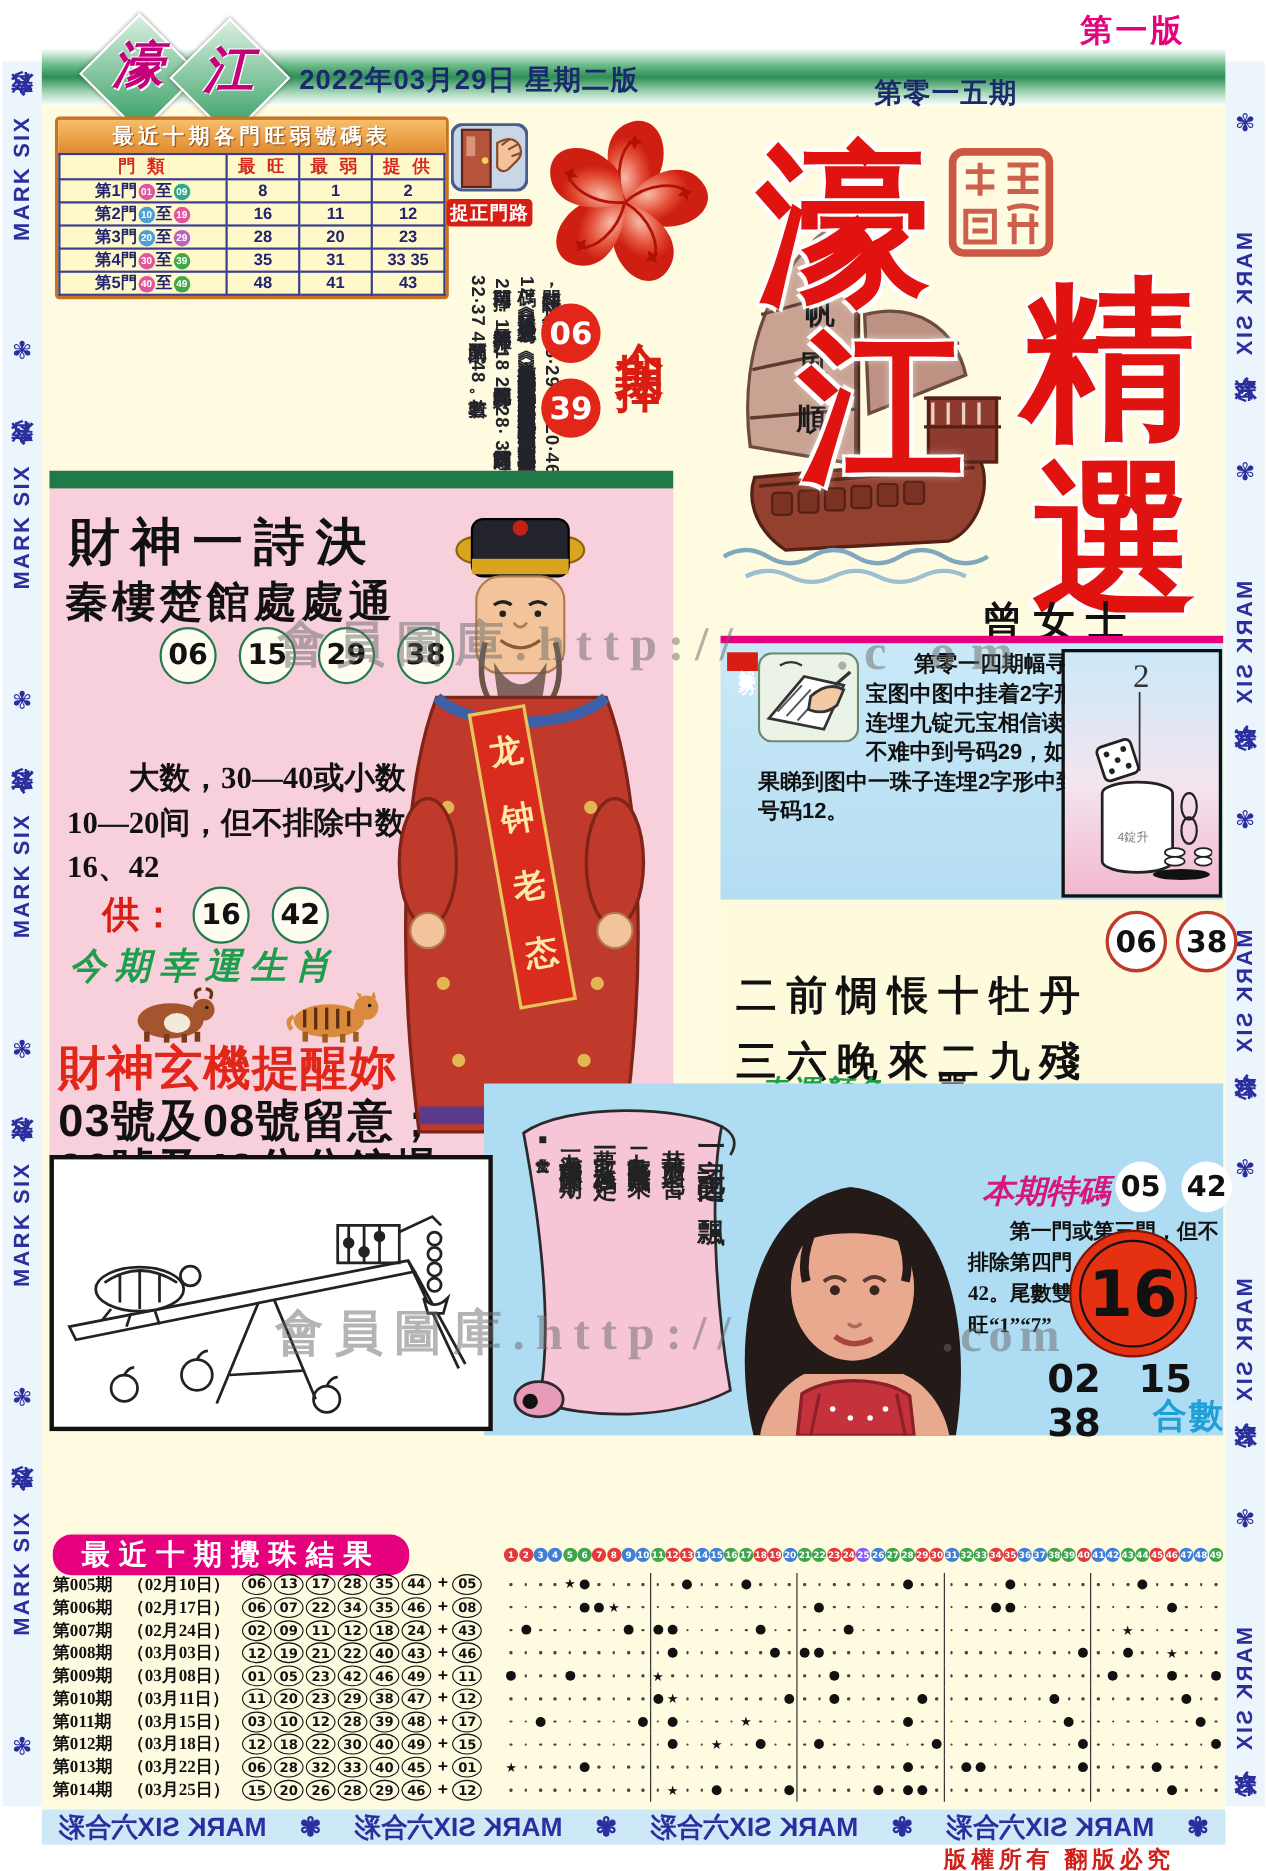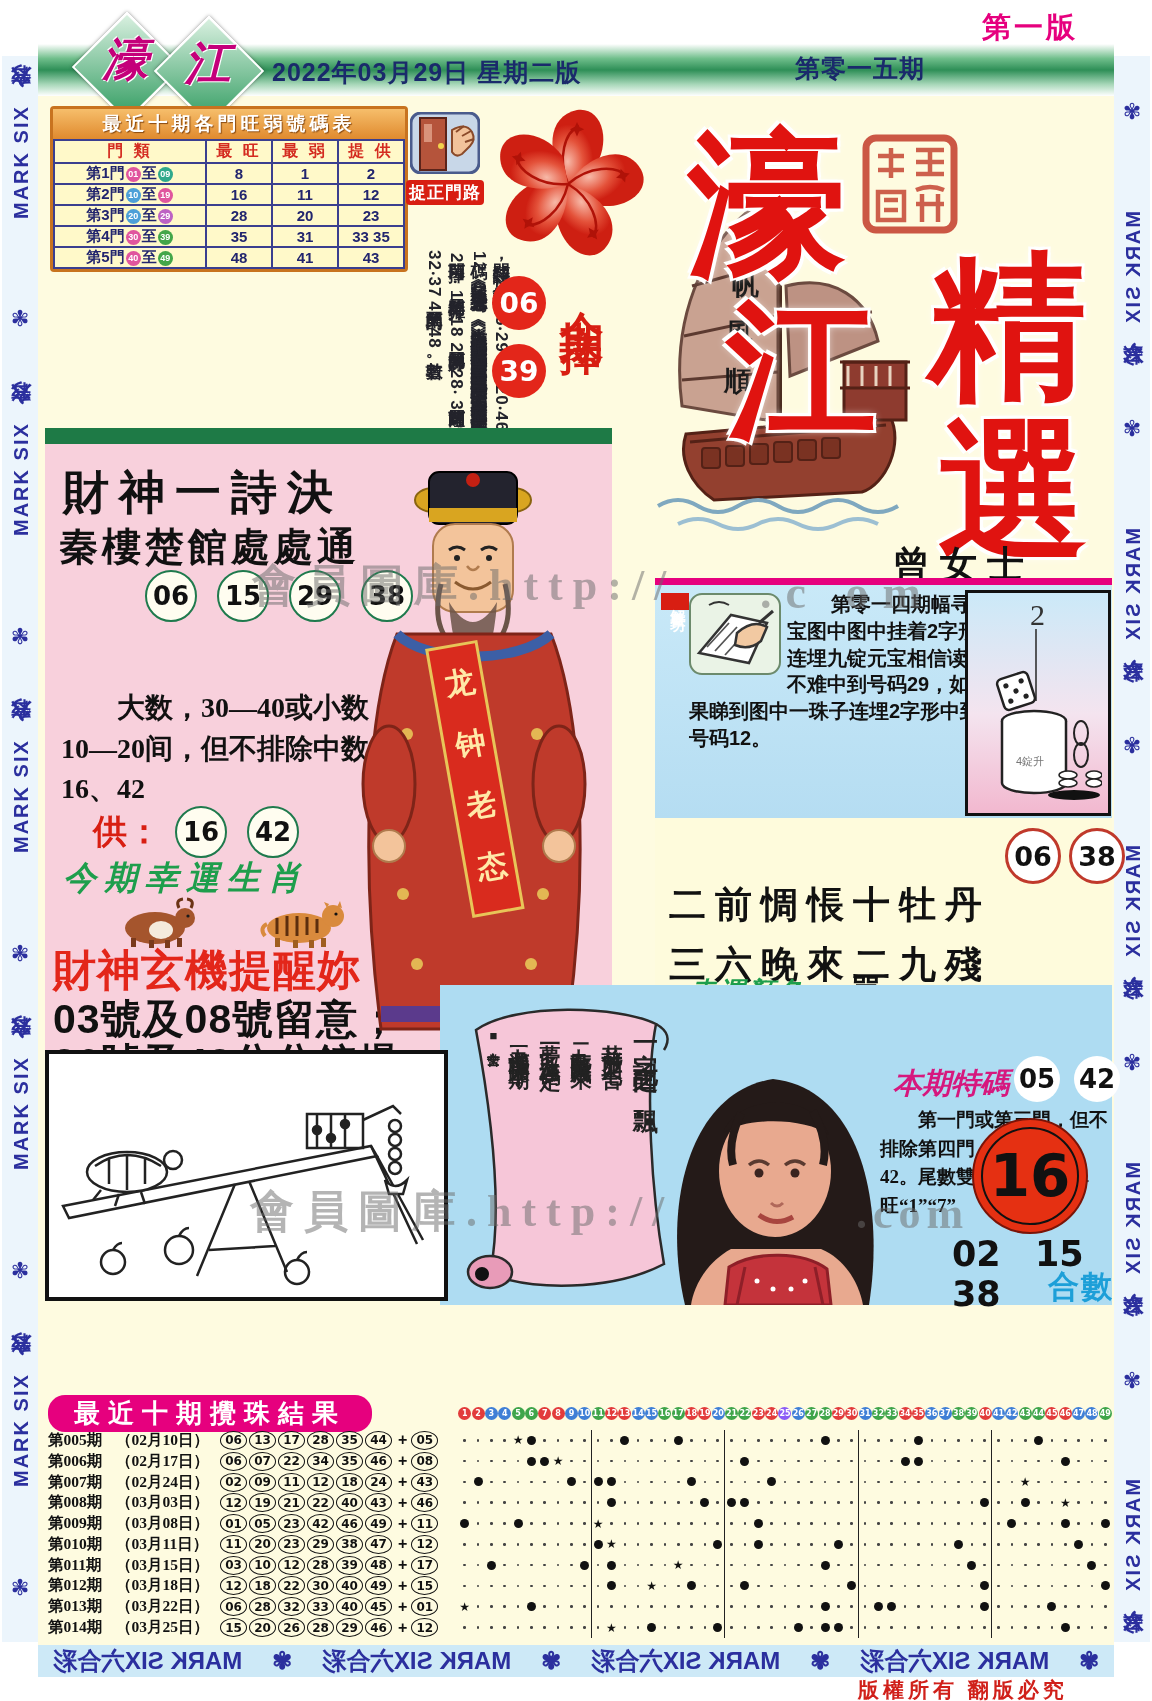--- a/index.html
+++ b/index.html
@@ -173,21 +173,21 @@
     </div>
 
   <div class="abs" id="band"></div>
   <div class="diamond" style="left:88px;top:28px;">
       <span>濠</span>
     </div>
   <div class="diamond" style="left:170px;top:32px;">
       <span>江</span>
     </div>
   <div class="abs" id="hdate" style="left:272px;top:56px;">2022年03月29日 星期二版</div>
-  <div class="abs" id="hissue" style="left:795px;top:52px;">第零一五期</div>
+  <div class="abs" id="hissue" style="left:795px;top:68px;">第零一五期</div>
   <div class="abs" id="edition" style="left:982px;top:8px;">第一版</div>
 
   <div class="abs" id="hctable">
     <div id="hctitle">最近十期各門旺弱號碼表</div>
     <table>
         <thead>
           <tr id="hchead">
             <th style="width: 150px;">門 類</th>
             <th>最 旺</th>
             <th>最 弱</th>

